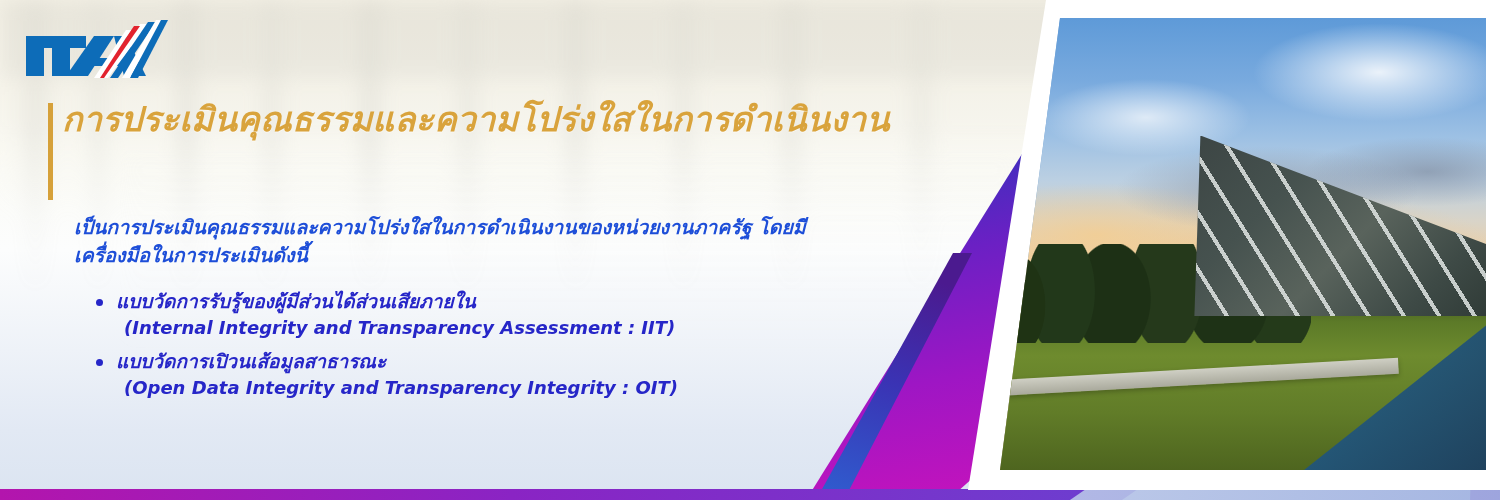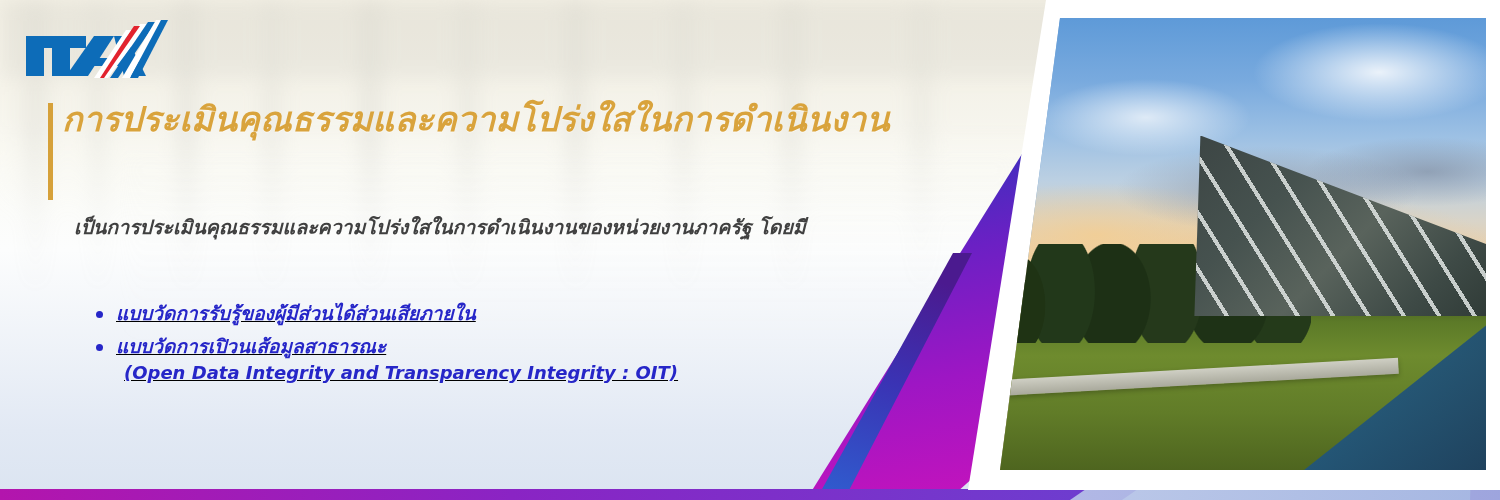--- a/index.html
+++ b/index.html
@@ -149,29 +149,28 @@
     position:absolute; left:62px; top:96px; width:920px;
     color:#d9a33c;
     font-size:34px; line-height:1.40;
     font-style:italic; font-weight:700;
     letter-spacing:.2px;
     text-shadow:0 1px 0 rgba(255,255,255,.5);
   }
 
   .lead {
     position:absolute; left:74px; top:214px; width:880px;
-    color:#404040;
+    color:#1d4ed8;
     font-size:19.5px; line-height:1.45;
     font-style:italic; font-weight:700;
   }
 
   .bullets {
-    position:absolute; left:88px; top:300px; width:860px;
+    position:absolute; left:88px; top:288px; width:860px;
     list-style:none;
-    text-decoration:underline;
   }
   .bullets li {
     position:relative;
     padding-left:28px;
     margin-bottom:6px;
     color:#2626c8;
     font-style:italic; font-weight:700;
   }
   .bullets li::before {
     content:"";
@@ -275,25 +274,27 @@
     </div>
 
     <div class="gold-bar"></div>
 
     <div class="headline">
       <div>การประเมินคุณธรรมและความโปร่งใสในการดำเนินงาน</div>
     </div>
 
     <div class="lead">
       <div>เป็นการประเมินคุณธรรมและความโปร่งใสในการดำเนินงานของหน่วยงานภาครัฐ โดยมี</div>
+      <div>เครื่องมือในการประเมินดังนี้</div>
     </div>
 
     <ul class="bullets">
       <li>
         <span class="th">แบบวัดการรับรู้ของผู้มีส่วนได้ส่วนเสียภายใน</span>
+        <span class="en">(Internal Integrity and Transparency Assessment : IIT)</span>
       </li>
       <li>
         <span class="th">แบบวัดการเปิวนเส้อมูลสาธารณะ</span>
         <span class="en">(Open Data Integrity and Transparency Integrity : OIT)</span>
       </li>
     </ul>
 
   </div>
 </div>
 

